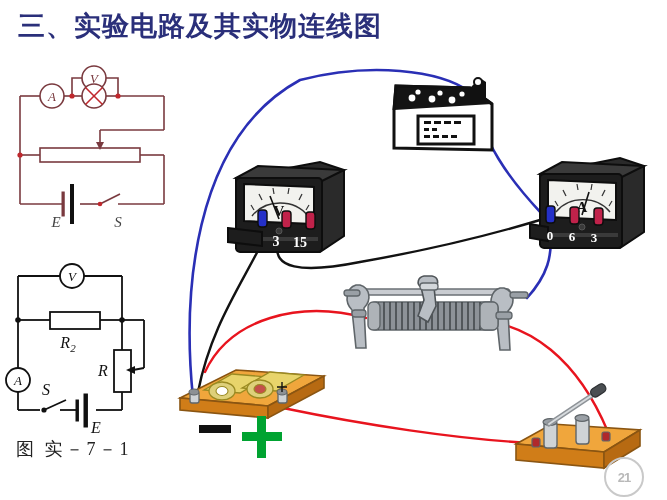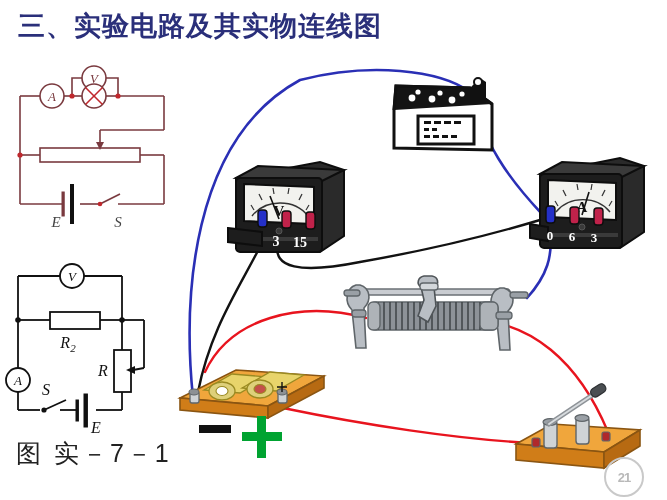--- a/index.html
+++ b/index.html
@@ -45,22 +45,22 @@
     position: absolute;
     left: 4px;
     top: 258px;
     width: 172px;
     height: 180px;
   }
   #figure-caption {
     position: absolute;
     left: 16px;
     top: 437px;
-    font-family: Liberation Sans, sans-serif;
-    font-size: 25px;
+    font-family: Liberation Serif, serif;
+    font-size: 18px;
     color: #222;
     letter-spacing: 3px;
     white-space: nowrap;
   }
   
   #pictorial {
     position: absolute;
     left: 0;
     top: 0;
     width: 667px;

